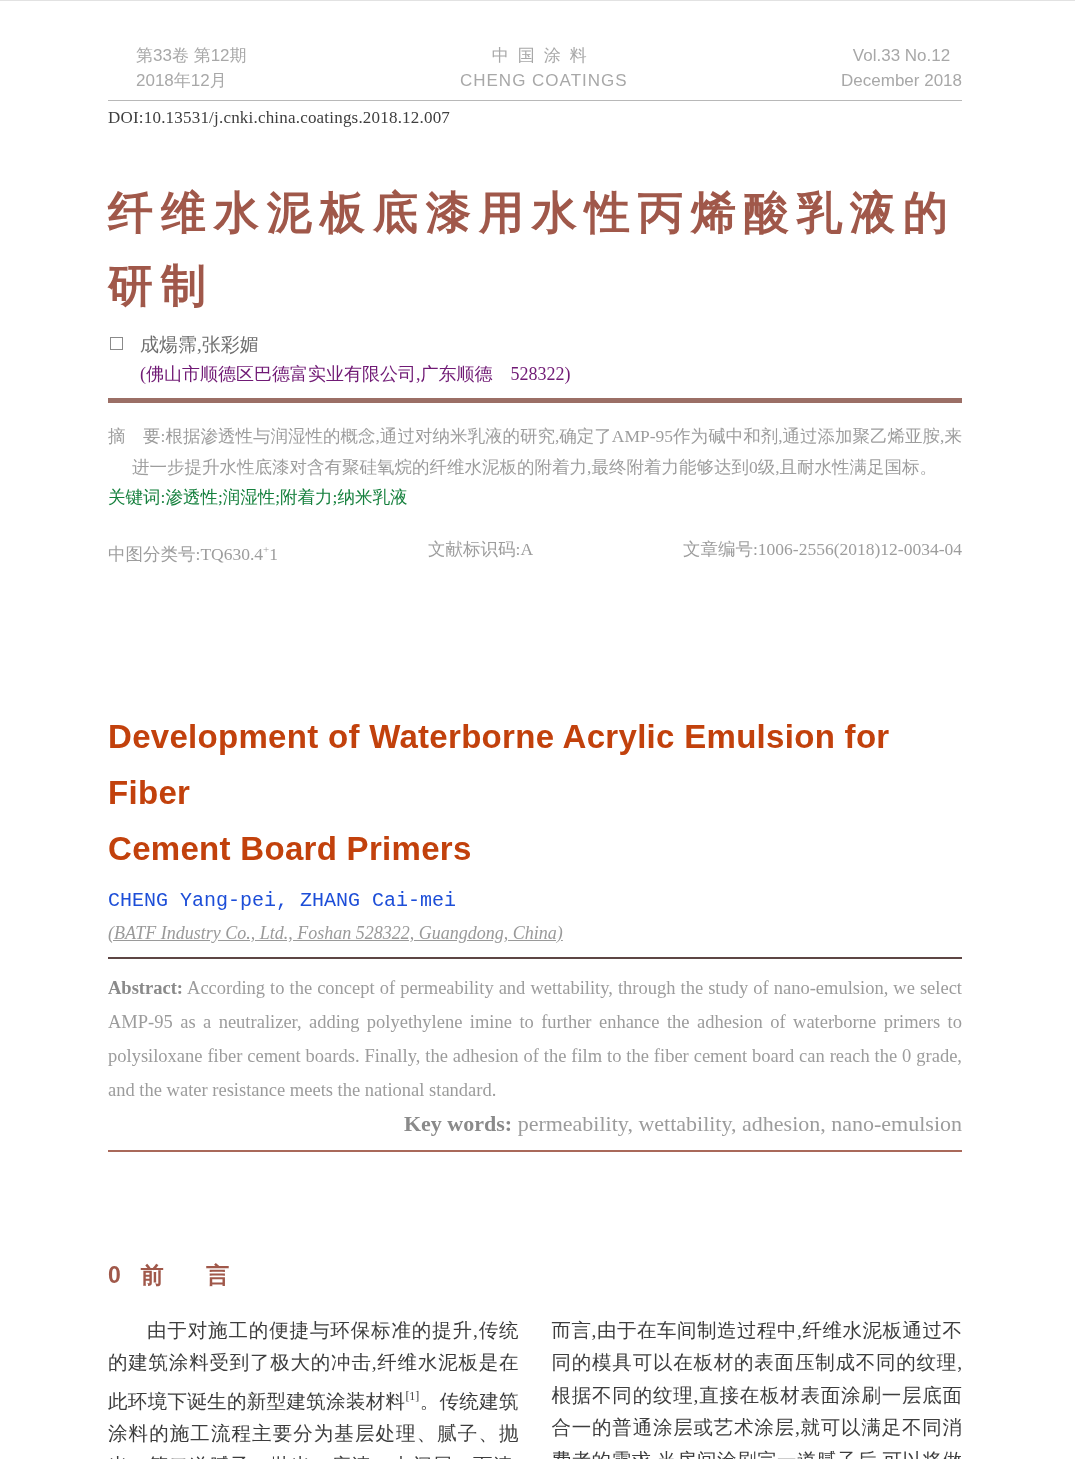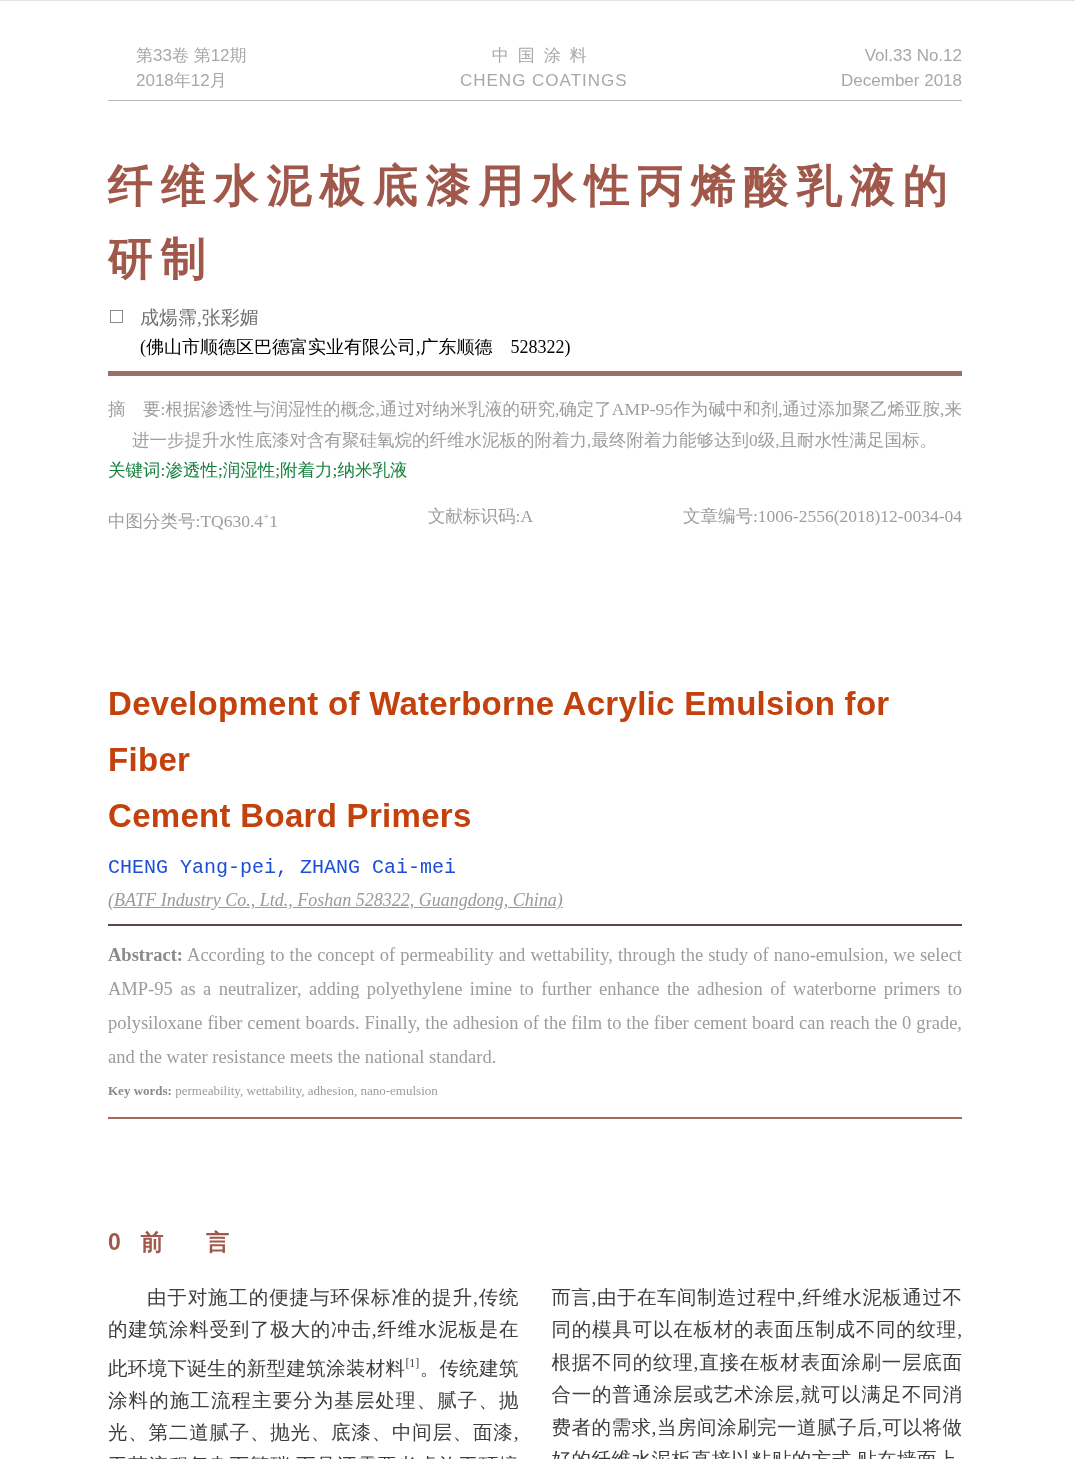--- a/index.html
+++ b/index.html
@@ -5,53 +5,53 @@
   * { margin:0; padding:0; box-sizing:border-box; }
   html,body { background:#ffffff; }
   body { width:1075px; height:1459px; position:relative; font-family:"Liberation Serif", serif; }
   .page { position:absolute; inset:0; background:#fff; overflow:hidden; border-top:1px solid #e2e2e2; }
   .inner { padding:42px 113px 0 108px; }
 
   
   .jheader { display:flex; justify-content:space-between; font-family:"Liberation Sans", sans-serif; color:#a8a8a8; font-size:17px; line-height:25px; }
   .jh-col { white-space:nowrap;margin-left:28px; }
   .jh-center { text-align:center; }
-  .jh-right { text-align:right; }
+  .jh-right { text-align:center; }
   .jh-cn-name { letter-spacing:9px; }
   .jh-en-name { letter-spacing:1px; }
   .header-rule { border-top:1px solid #b8b8b8; margin-top:7px; }
   .doi { margin-top:7px; font-size:17px; color:#3e3e3e; letter-spacing:0.2px; }
 
   
   .title-cn { margin-top:48px; color:#a0584a; font-family:"Liberation Sans", sans-serif; font-weight:bold; font-size:45px; line-height:73px; letter-spacing:8px; }
 
   
   .authors-row { margin-top:10px; display:flex; align-items:flex-start; }
   .author-square { width:13px; height:13px; border:1.5px solid #8a8a8a; margin:5px 17px 0 2px; flex:none; }
   .authors-names { font-size:19px; color:#6e6e6e; line-height:26px; }
-  .affil-cn { margin-left:32px; margin-top:3px; font-size:18px; color:#000000; line-height:26px; }
+  .affil-cn { margin-left:32px; margin-top:3px; font-size:18px; color:#701a75; line-height:26px; }
   .thick-rule { margin-top:11px; height:5px; background:#9b6f66; }
 
   
   .abs-cn { margin-top:18px; color:#9d9d9d; font-size:17.5px; line-height:31px; padding-left:24px; text-indent:-24px; text-align:justify; }
   .kw-cn { color:#15803d; font-size:17.5px; line-height:29px; }
-  .clc-row { margin-top:18px; display:flex; justify-content:space-between; color:#9d9d9d; font-size:17.5px; line-height:26px; }
+  .clc-row { margin-top:24px; display:flex; justify-content:space-between; color:#9d9d9d; font-size:17.5px; line-height:26px; }
   sup.cl { font-size:11px; }
 
   
   .title-en { margin-top:142px; color:#c2410c; font-family:"Liberation Sans", sans-serif; font-weight:bold; font-size:33px; line-height:56px; letter-spacing:0.3px; }
   .title-en span { display:block; }
   .authors-en { margin-top:12px; font-family:Liberation Mono, monospace; color:#1d4ed8; font-size:20px; }
   .affil-en { margin-top:11px; font-style:italic; color:#9a9a9a; font-size:18px;text-decoration:underline; }
   .dark-rule { margin-top:13px; border-top:2px solid #5d4644; }
 
   
   .abs-en { margin-top:12px; color:#9c9c9c; font-size:18.5px; line-height:34px; text-align:justify; }
   .abs-en b, .kw-en b { color:#8a8a8a; font-weight:bold; }
-  .kw-en { color:#9c9c9c; font-size:13px; line-height:34px; }
+  .kw-en { color:#9c9c9c; font-size:22px; line-height:34px;text-align:right; }
   .red-rule { margin-top:9px; border-top:2px solid #a9695a; }
 
   
   .intro-heading { margin-top:108px; color:#a0584a; font-family:"Liberation Sans", sans-serif; font-weight:bold; font-size:23px; }
   .intro-heading .num { margin-right:20px; }
   .intro-heading .lbl { letter-spacing:18px; }
   .columns { margin-top:24px; display:flex; gap:33px; }
   .col { flex:1; font-size:19.5px; line-height:32.5px; color:#3d3d3d; text-align:justify; }
   .col.first { text-indent:2em; }
   .col sup { font-size:12px; color:#3d3d3d; }
@@ -70,20 +70,21 @@
       <div class="jh-col jh-center">
         <div class="jh-cn-name">中国涂料</div>
         <div class="jh-en-name">CHENG COATINGS</div>
       </div>
       <div class="jh-col jh-right">
         <div>Vol.33 No.12</div>
         <div>December 2018</div>
       </div>
     </div>
     <div class="header-rule"></div>
+    <div class="doi">DOI:10.13531/j.cnki.china.coatings.2018.12.007</div>
 
     <h1 class="title-cn">纤维水泥板底漆用水性丙烯酸乳液的研制</h1>
 
     <div class="authors-row">
       <span class="author-square"></span>
       <span class="authors-names">成煬霈,张彩媚</span>
     </div>
     <div class="affil-cn">(佛山市顺德区巴德富实业有限公司,广东顺德　528322)</div>
 
     <div class="thick-rule"></div>

